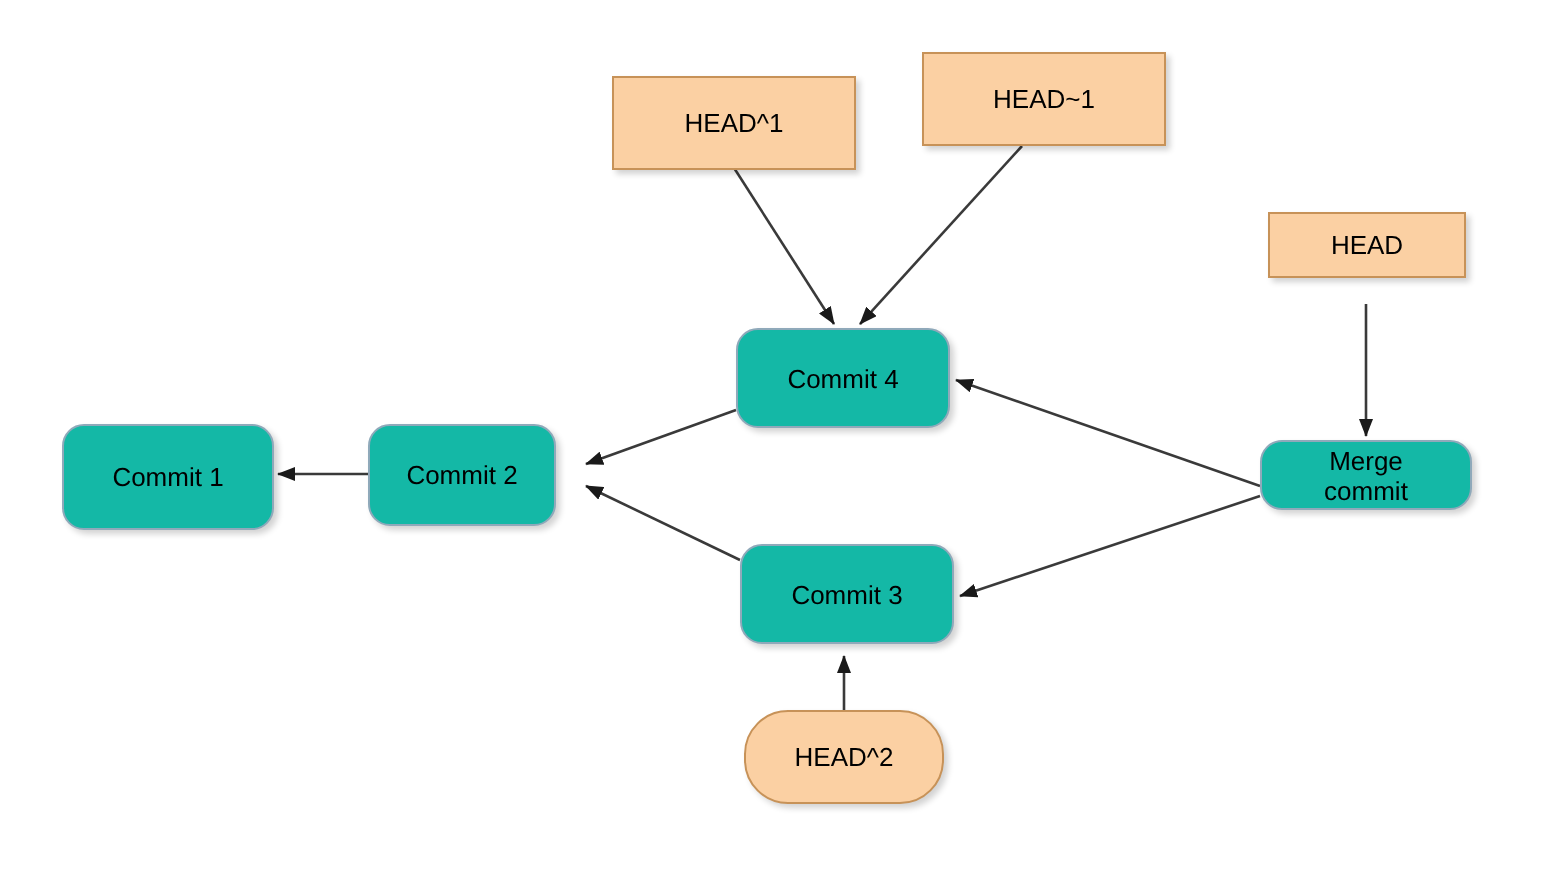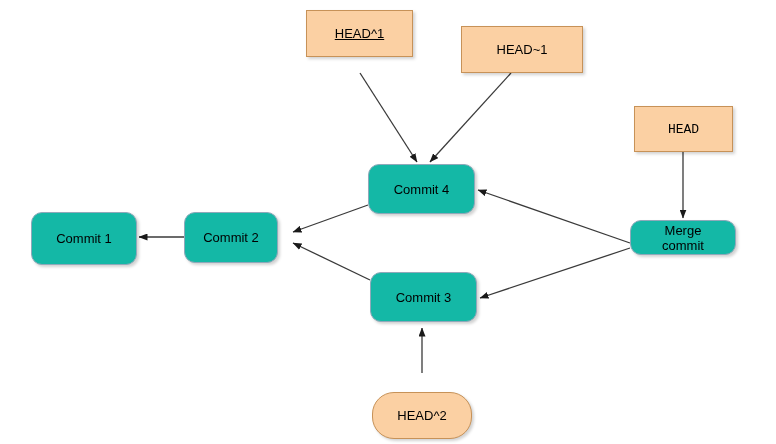--- a/index.html
+++ b/index.html
@@ -70,30 +70,30 @@
         <line x1="422" y1="373" x2="422" y2="328" stroke="#3a3a3a" stroke-width="1.3" marker-end="url(#arrowhead)"></line>
         <line x1="184" y1="237" x2="139" y2="237" stroke="#3a3a3a" stroke-width="1.3" marker-end="url(#arrowhead)"></line>
         <line x1="368" y1="205" x2="293" y2="232" stroke="#3a3a3a" stroke-width="1.3" marker-end="url(#arrowhead)"></line>
         <line x1="370" y1="280" x2="293" y2="243" stroke="#3a3a3a" stroke-width="1.3" marker-end="url(#arrowhead)"></line>
         <line x1="630" y1="243" x2="478" y2="190" stroke="#3a3a3a" stroke-width="1.3" marker-end="url(#arrowhead)"></line>
         <line x1="630" y1="248" x2="480" y2="298" stroke="#3a3a3a" stroke-width="1.3" marker-end="url(#arrowhead)"></line>
       </g>
   </svg>
 
   <div id="nodes">
-      <div class="node ref" style="left: 306px; top: 10px; width: 107px; height: 47px; text-decoration: underline;">
+      <div class="node ref" style="left: 306px; top: 38px; width: 122px; height: 47px;">
         <span class="node-label">HEAD^1</span>
       </div>
       <div class="node ref" style="left: 461px; top: 26px; width: 122px; height: 47px;">
         <span class="node-label">HEAD~1</span>
       </div>
-      <div class="node ref" style="left: 634px; top: 106px; width: 99px; height: 46px; font-family: Liberation Mono, monospace;">
+      <div class="node ref" style="left: 634px; top: 106px; width: 99px; height: 33px;">
         <span class="node-label">HEAD</span>
       </div>
-      <div class="node ref" style="left: 372px; top: 392px; width: 100px; height: 47px; border-radius: 22px;">
+      <div class="node ref" style="left: 372px; top: 355px; width: 100px; height: 47px; border-radius: 22px;">
         <span class="node-label">HEAD^2</span>
       </div>
       <div class="node commit" style="left: 31px; top: 212px; width: 106px; height: 53px;">
         <span class="node-label">Commit 1</span>
       </div>
       <div class="node commit" style="left: 184px; top: 212px; width: 94px; height: 51px;">
         <span class="node-label">Commit 2</span>
       </div>
       <div class="node commit" style="left: 368px; top: 164px; width: 107px; height: 50px;">
         <span class="node-label">Commit 4</span>

